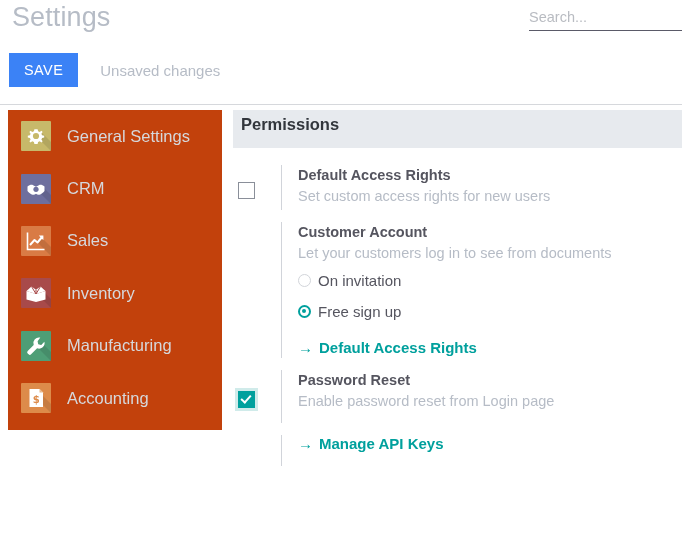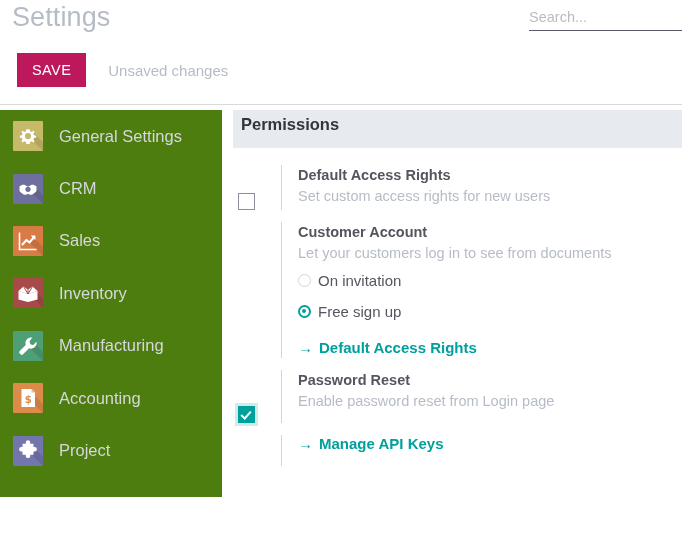--- a/index.html
+++ b/index.html
@@ -54,29 +54,29 @@
 
   .actionbar {
     position: absolute;
     left: 0;
     top: 53px;
     height: 34px;
     display: flex;
     align-items: center;
   }
   .btn-save {
-    background: #be185d;
+    background: #3b82f6;
     color: #ffffff;
     font-size: 14.5px;
     font-weight: 400;
     letter-spacing: 0.4px;
     border: none;
     height: 34px;
     padding: 0 15px;
-    margin-left: 17px;
+    margin-left: 9px;
     cursor: pointer;
     font-family: "Liberation Sans", sans-serif;
   }
   .btn-discard {
     background: transparent;
     color: #00a09d;
     font-size: 14.5px;
     letter-spacing: 0.4px;
     border: none;
     height: 34px;
@@ -96,25 +96,25 @@
     left: 0;
     top: 104px;
     width: 682px;
     height: 1px;
     background: #d6d8dc;
   }
 
   
   .sidebar {
     position: absolute;
-    left: 0;
+    left: 8px;
     top: 110px;
     width: 222px;
-    height: 387px;
-    background: #4d7c0f;
+    height: 320px;
+    background: #c2410c;
     overflow: hidden;
   }
   .side-item {
     position: relative;
     height: 52.4px;
     display: flex;
     align-items: center;
     padding-left: 13px;
     cursor: pointer;
   }
@@ -164,21 +164,21 @@
   .settings-list {
     position: absolute;
     left: 0;
     top: 60px;
     width: 460px;
   }
 
   .setting-block {
     position: relative;
     display: flex;
-    align-items: flex-end;
+    align-items: center;
     padding-left: 16px;
   }
 
   
   .ctrl-col {
     width: 43px;
     flex: 0 0 43px;
     padding-top: 5px;
   }
   .chk {

